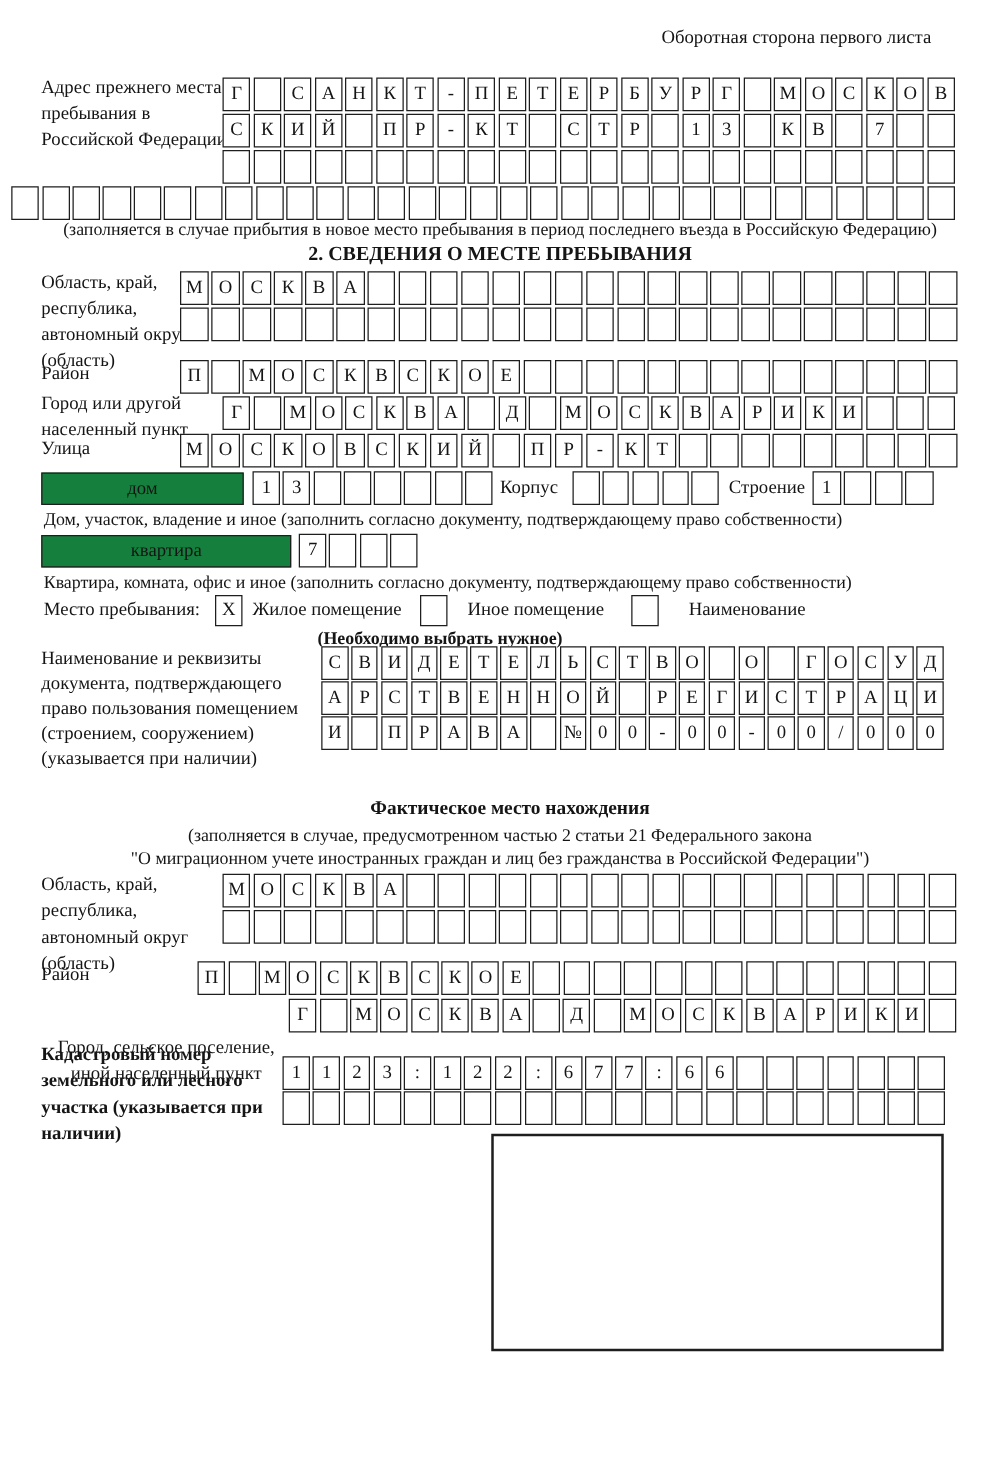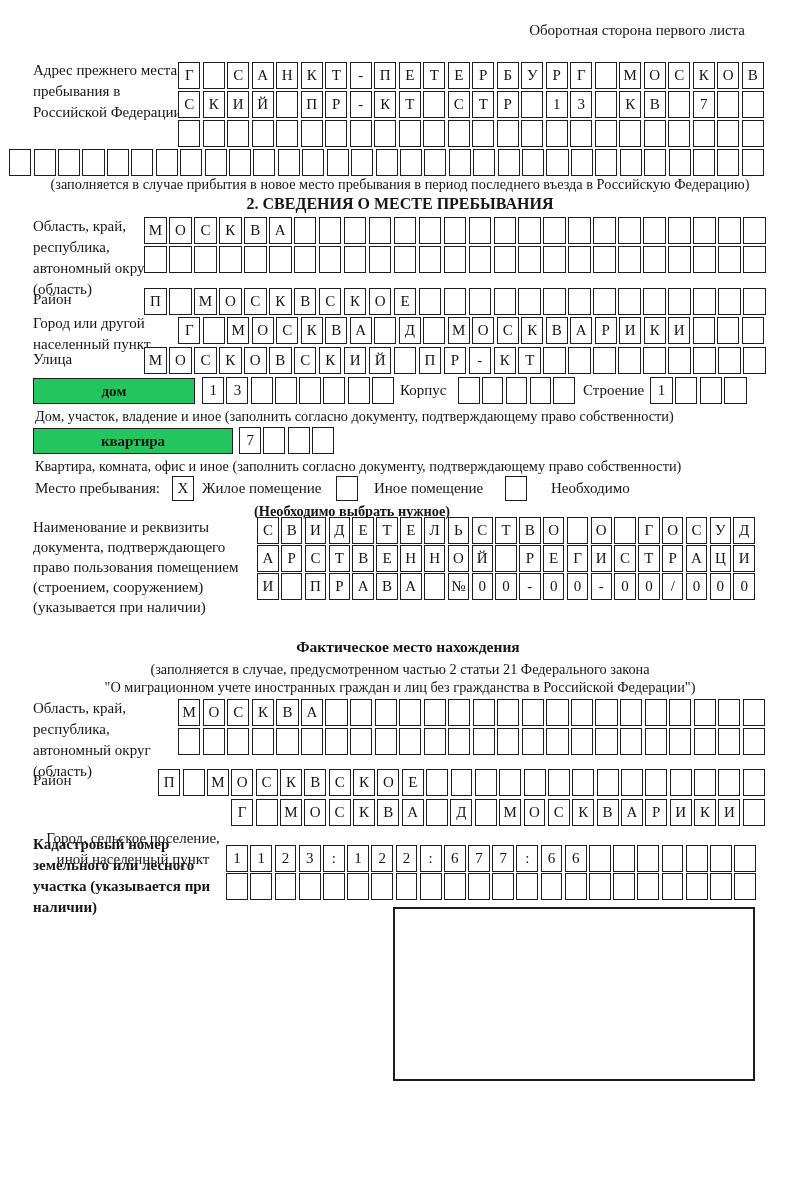--- a/index.html
+++ b/index.html
@@ -15,22 +15,22 @@
   .note{position:absolute;font-size:14.3px;}
   .center{left:0;right:0;text-align:center;}
   .title{position:absolute;left:0;right:0;text-align:center;font-weight:bold;font-size:16px;}
   .boxrow{position:absolute;display:flex;height:27px;}
   .cell{
     flex:1;margin:0 1.2px;border:1.6px solid #1e1e1e;background:#fff;
     display:flex;align-items:center;justify-content:center;
     font-size:15px;line-height:1;overflow:hidden;
   }
   .labelbox{
-    position:absolute;border:1.6px solid #1e1e1e;height:24px;background:#22c55e;
-    display:flex;align-items:center;justify-content:center;font-size:15px;font-weight:bold;
+    position:absolute;border:1.6px solid #1e1e1e;height:24px;background:#15803d;
+    display:flex;align-items:center;justify-content:center;font-size:15px;
   }
   .chk{
     position:absolute;width:20px;height:23px;border:1.6px solid #1e1e1e;background:#fff;
     display:flex;align-items:center;justify-content:center;font-size:15px;
   }
   .inline-lbl{position:absolute;font-size:15px;}
   .stampbox{position:absolute;border:2px solid #1e1e1e;background:#fff;}
 </style>
 </head>
 <body>
@@ -333,21 +333,21 @@
       <span class="cell"></span>
     </div>
   <div class="note" style="left:35px;top:458px;">Квартира, комната, офис и иное (заполнить согласно документу, подтверждающему право собственности)</div>
 
   <div class="inline-lbl" style="left:35px;top:480px;">Место пребывания:</div>
   <span class="chk" style="left:172px;top:476px;">X</span>
   <div class="inline-lbl" style="left:202px;top:480px;">Жилое помещение</div>
   <span class="chk" style="left:336px;top:476px;"></span>
   <div class="inline-lbl" style="left:374px;top:480px;">Иное помещение</div>
   <span class="chk" style="left:505px;top:476px;"></span>
-  <div class="inline-lbl" style="left:551px;top:480px;">Необходимо</div>
+  <div class="inline-lbl" style="left:551px;top:480px;">Наименование</div>
   <div class="note" style="left:254px;top:503px;font-weight:bold;">(Необходимо выбрать нужное)</div>
 
   <div class="lbl" style="left:33px;top:517px;width:225px;line-height:20px;">Наименование и реквизиты документа, подтверждающего право пользования помещением (строением, сооружением) (указывается при наличии)</div>
   <div class="boxrow" style="left:256px;top:517px;width:500px;">
       <span class="cell">С</span>
       <span class="cell">В</span>
       <span class="cell">И</span>
       <span class="cell">Д</span>
       <span class="cell">Е</span>
       <span class="cell">Т</span>

